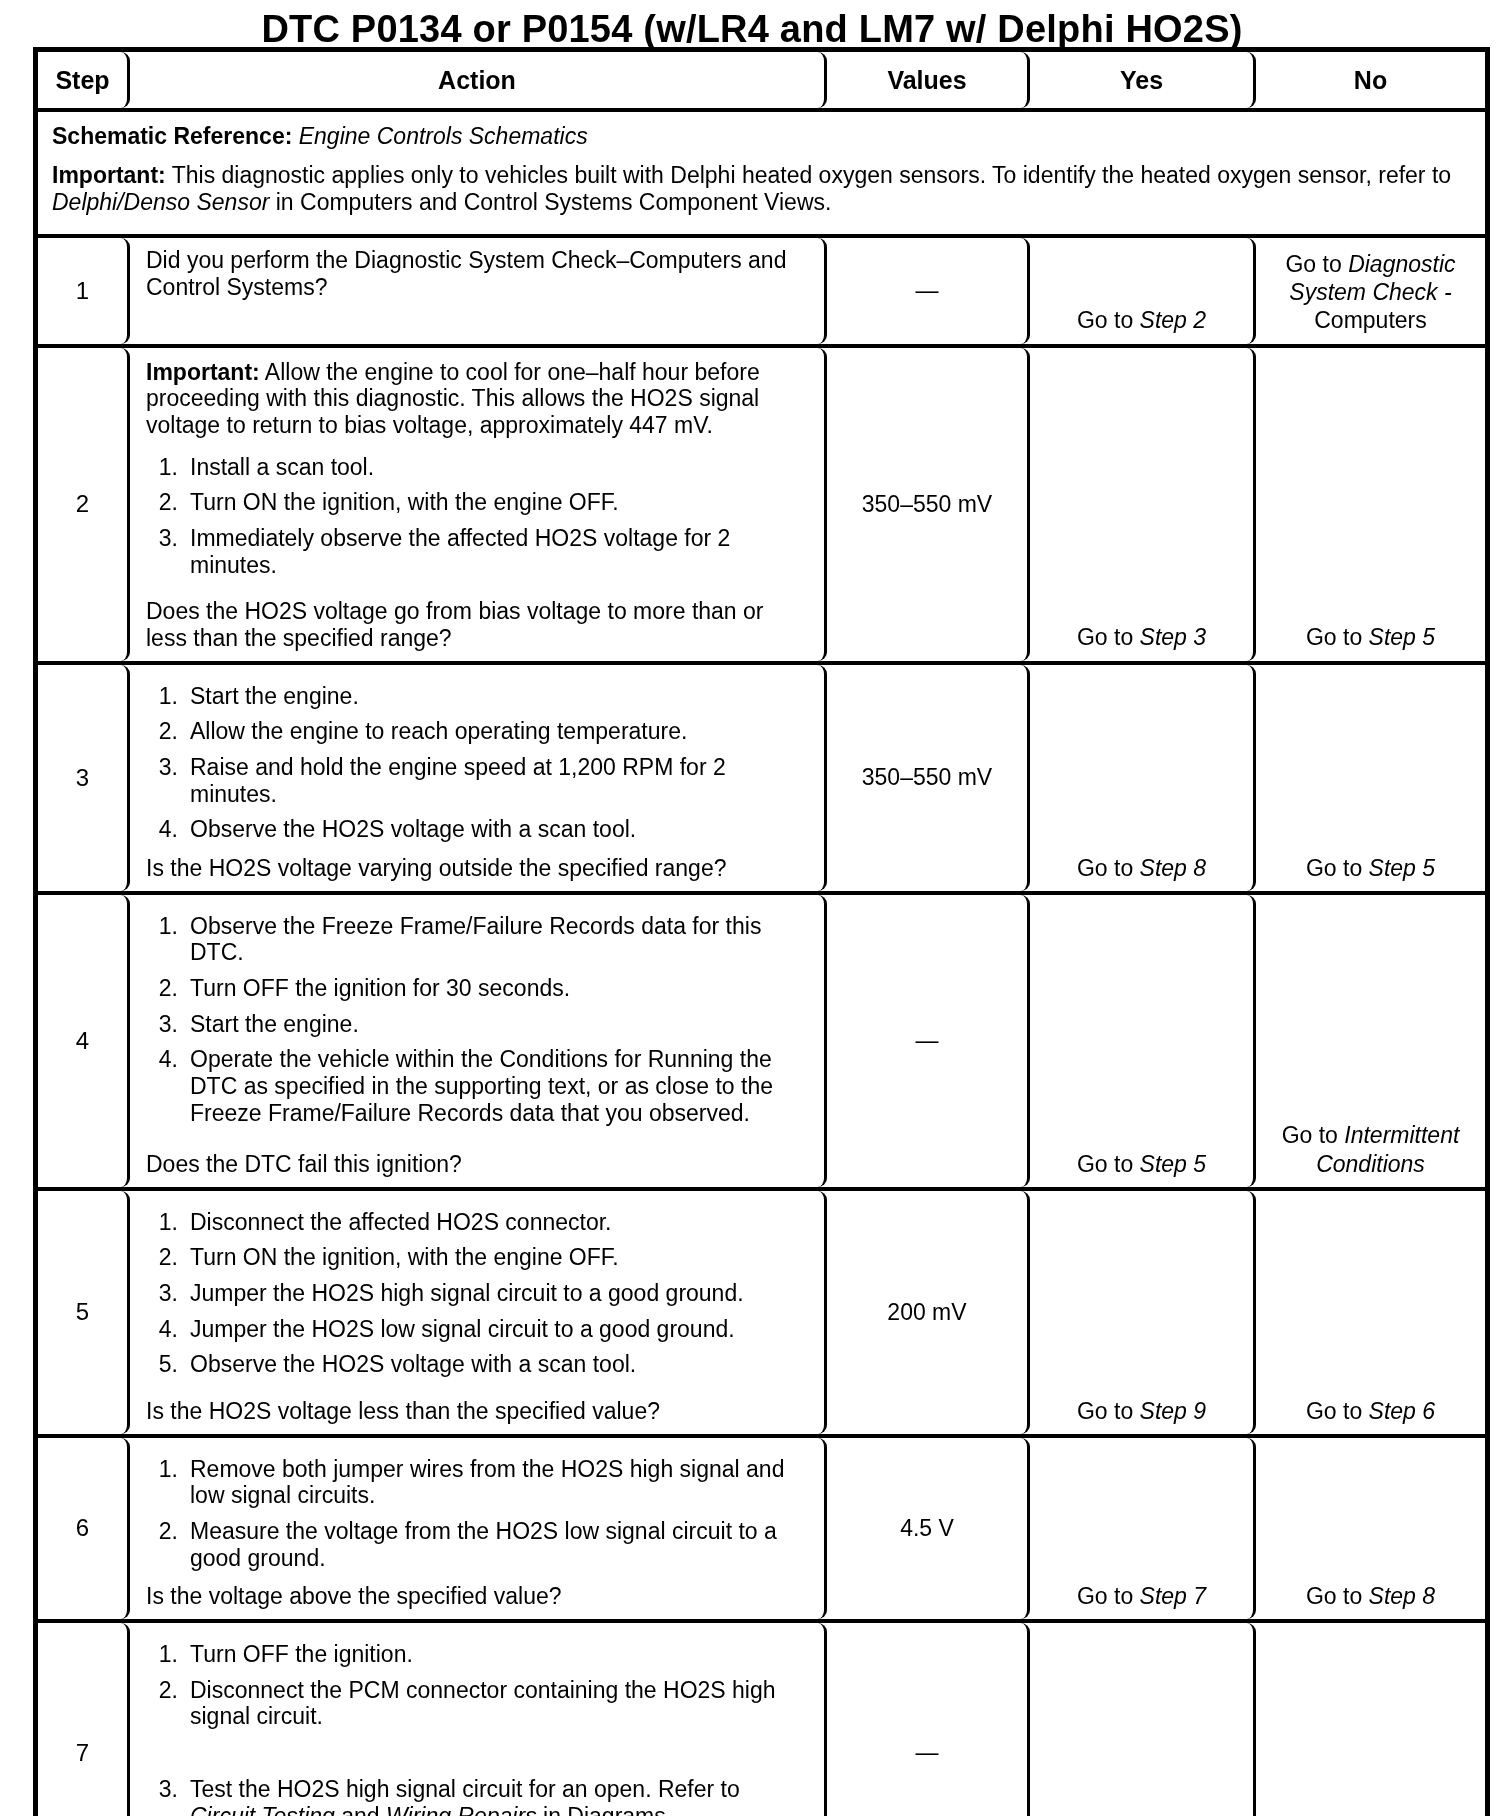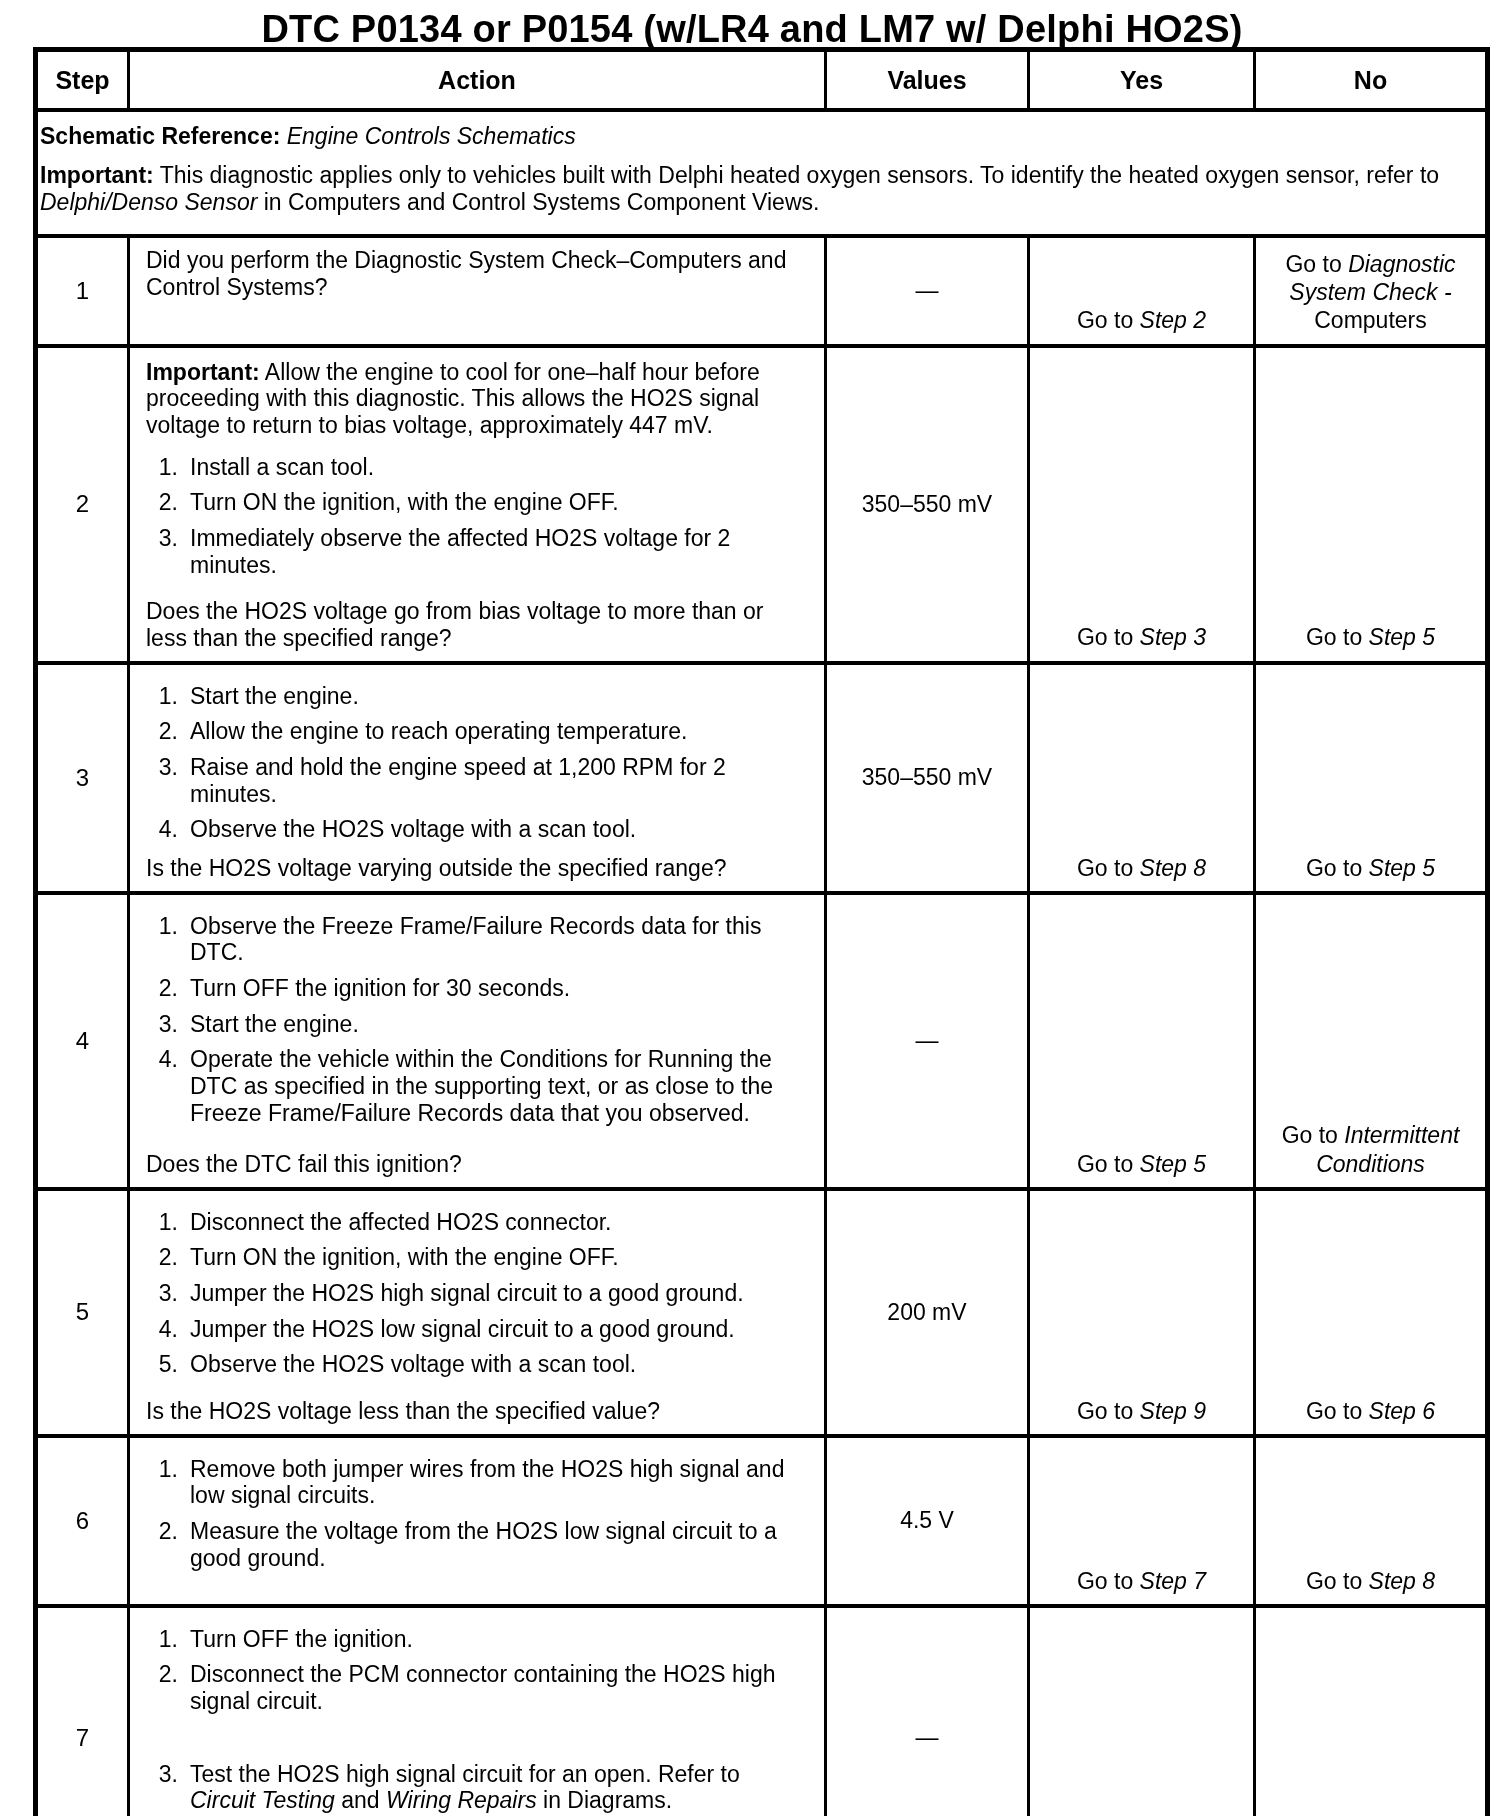--- a/index.html
+++ b/index.html
@@ -24,27 +24,27 @@
     border: 5px solid #000;
     background: #fff;
   }
   .trow {
     display: grid;
     grid-template-columns: 92px 697px 203px 226px 229px;
     border-bottom: 4px solid #000;
   }
   .trow:last-child { border-bottom: none; }
   .trow.header-row { min-height: 60px; }
-  .cell { border-right: 3px solid #000; position: relative; }
+  .cell { border-right: 3px solid #000; position: relative; border-radius: 9px; }
   .cell:last-child { border-right: none; }
   .header-cell {
     display: flex; align-items: center; justify-content: center;
     font-weight: bold; font-size: 25px;
   }
-  .info-row { display: block; min-height: 88px; padding: 8px 14px 6px 2px; }
+  .info-row { display: block; min-height: 88px; padding: 8px 14px 6px 14px; }
   .info-row p { font-size: 23px; line-height: 1.18; margin: 3px 0 12px 0; }
   .b  { font-weight: bold; }
   .it { font-style: italic; }
   .step-cell {
     display: flex; align-items: center; justify-content: center;
     font-size: 24px;
   }
   .action-cell {
     display: flex; flex-direction: column;
     font-size: 23px; line-height: 1.16;
@@ -256,20 +256,21 @@
         </div>
         <div class="cell action-cell">
           <div class="item">
             <span class="num">1.</span>
             <span class="txt"><span>Remove both jumper wires from the HO2S high signal and low signal circuits.</span></span>
           </div>
           <div class="item">
             <span class="num">2.</span>
             <span class="txt"><span>Measure the voltage from the HO2S low signal circuit to a good ground.</span></span>
           </div>
+          <div class="question">Is the voltage above the specified value?</div>
         </div>
         <div class="cell values-cell">
           <span>4.5 V</span>
         </div>
         <div class="cell goto-cell">
           <span class="goto-text"><span>Go to </span><span class="it">Step 7</span></span>
         </div>
         <div class="cell goto-cell">
           <span class="goto-text"><span>Go to </span><span class="it">Step 8</span></span>
         </div>

